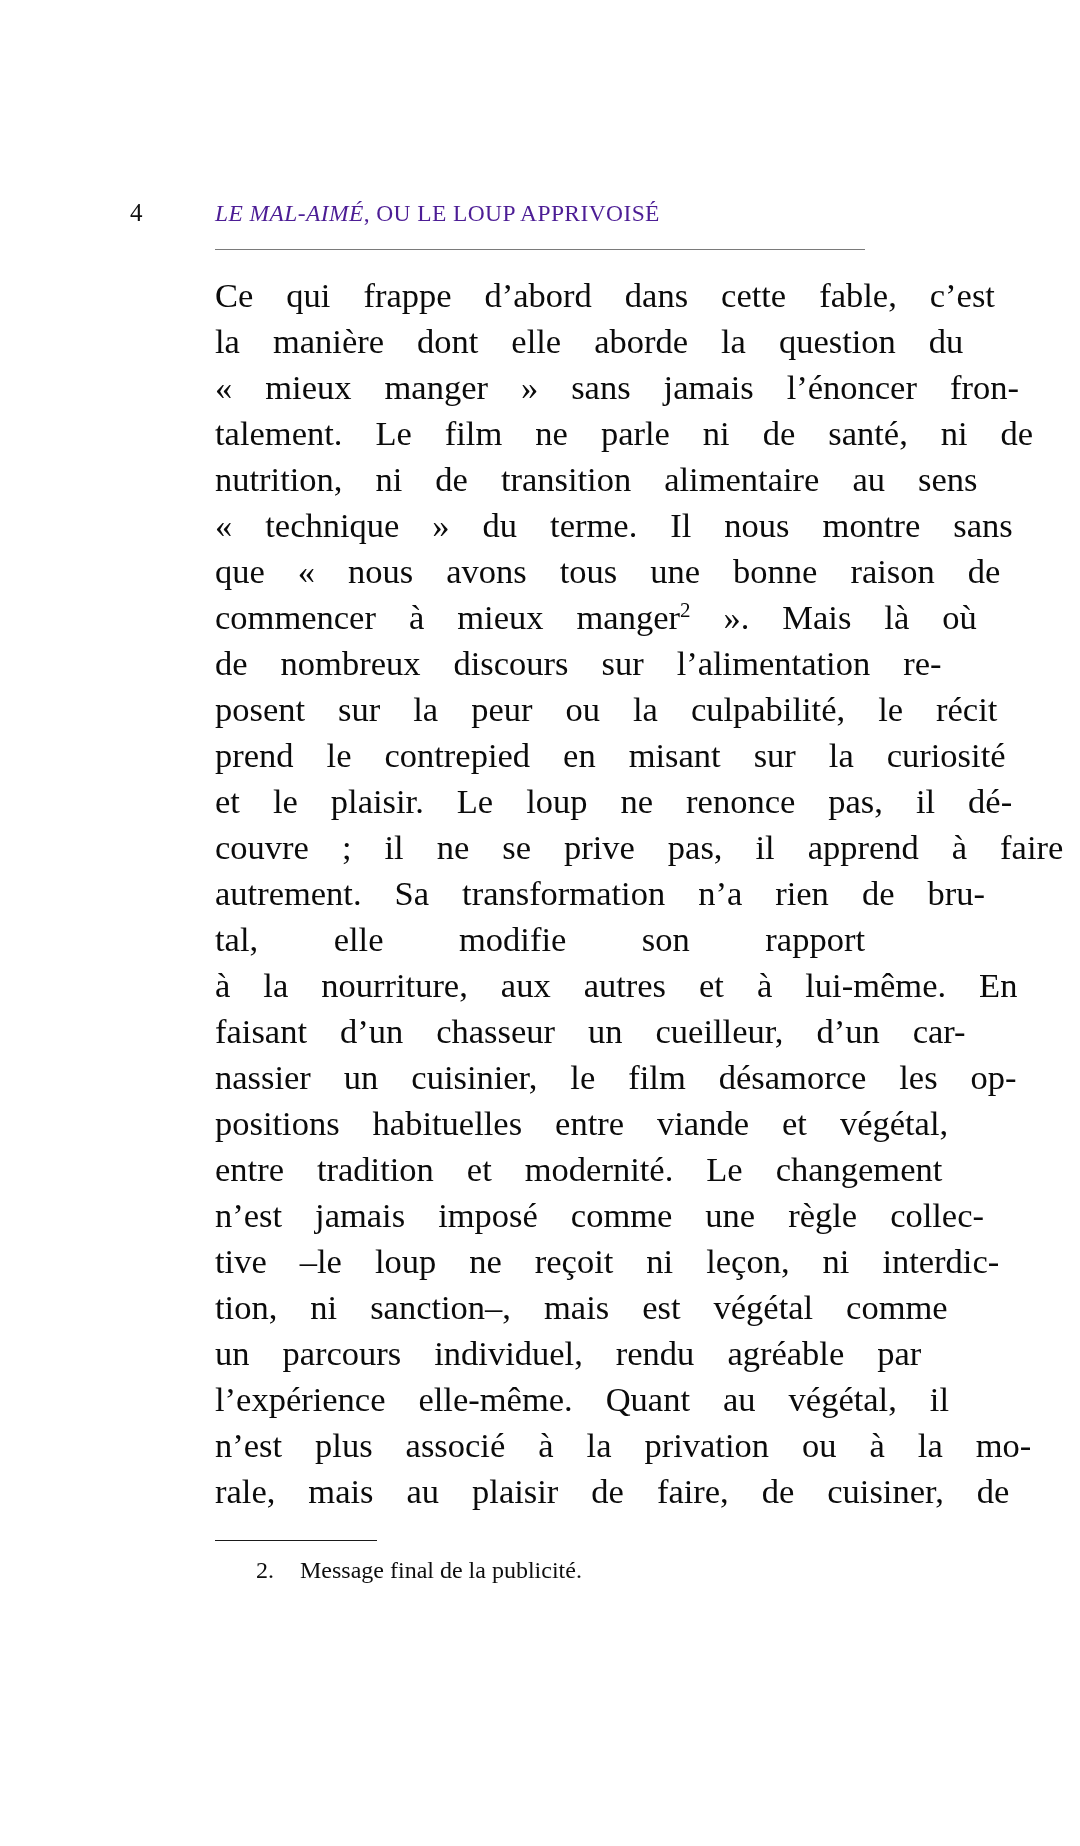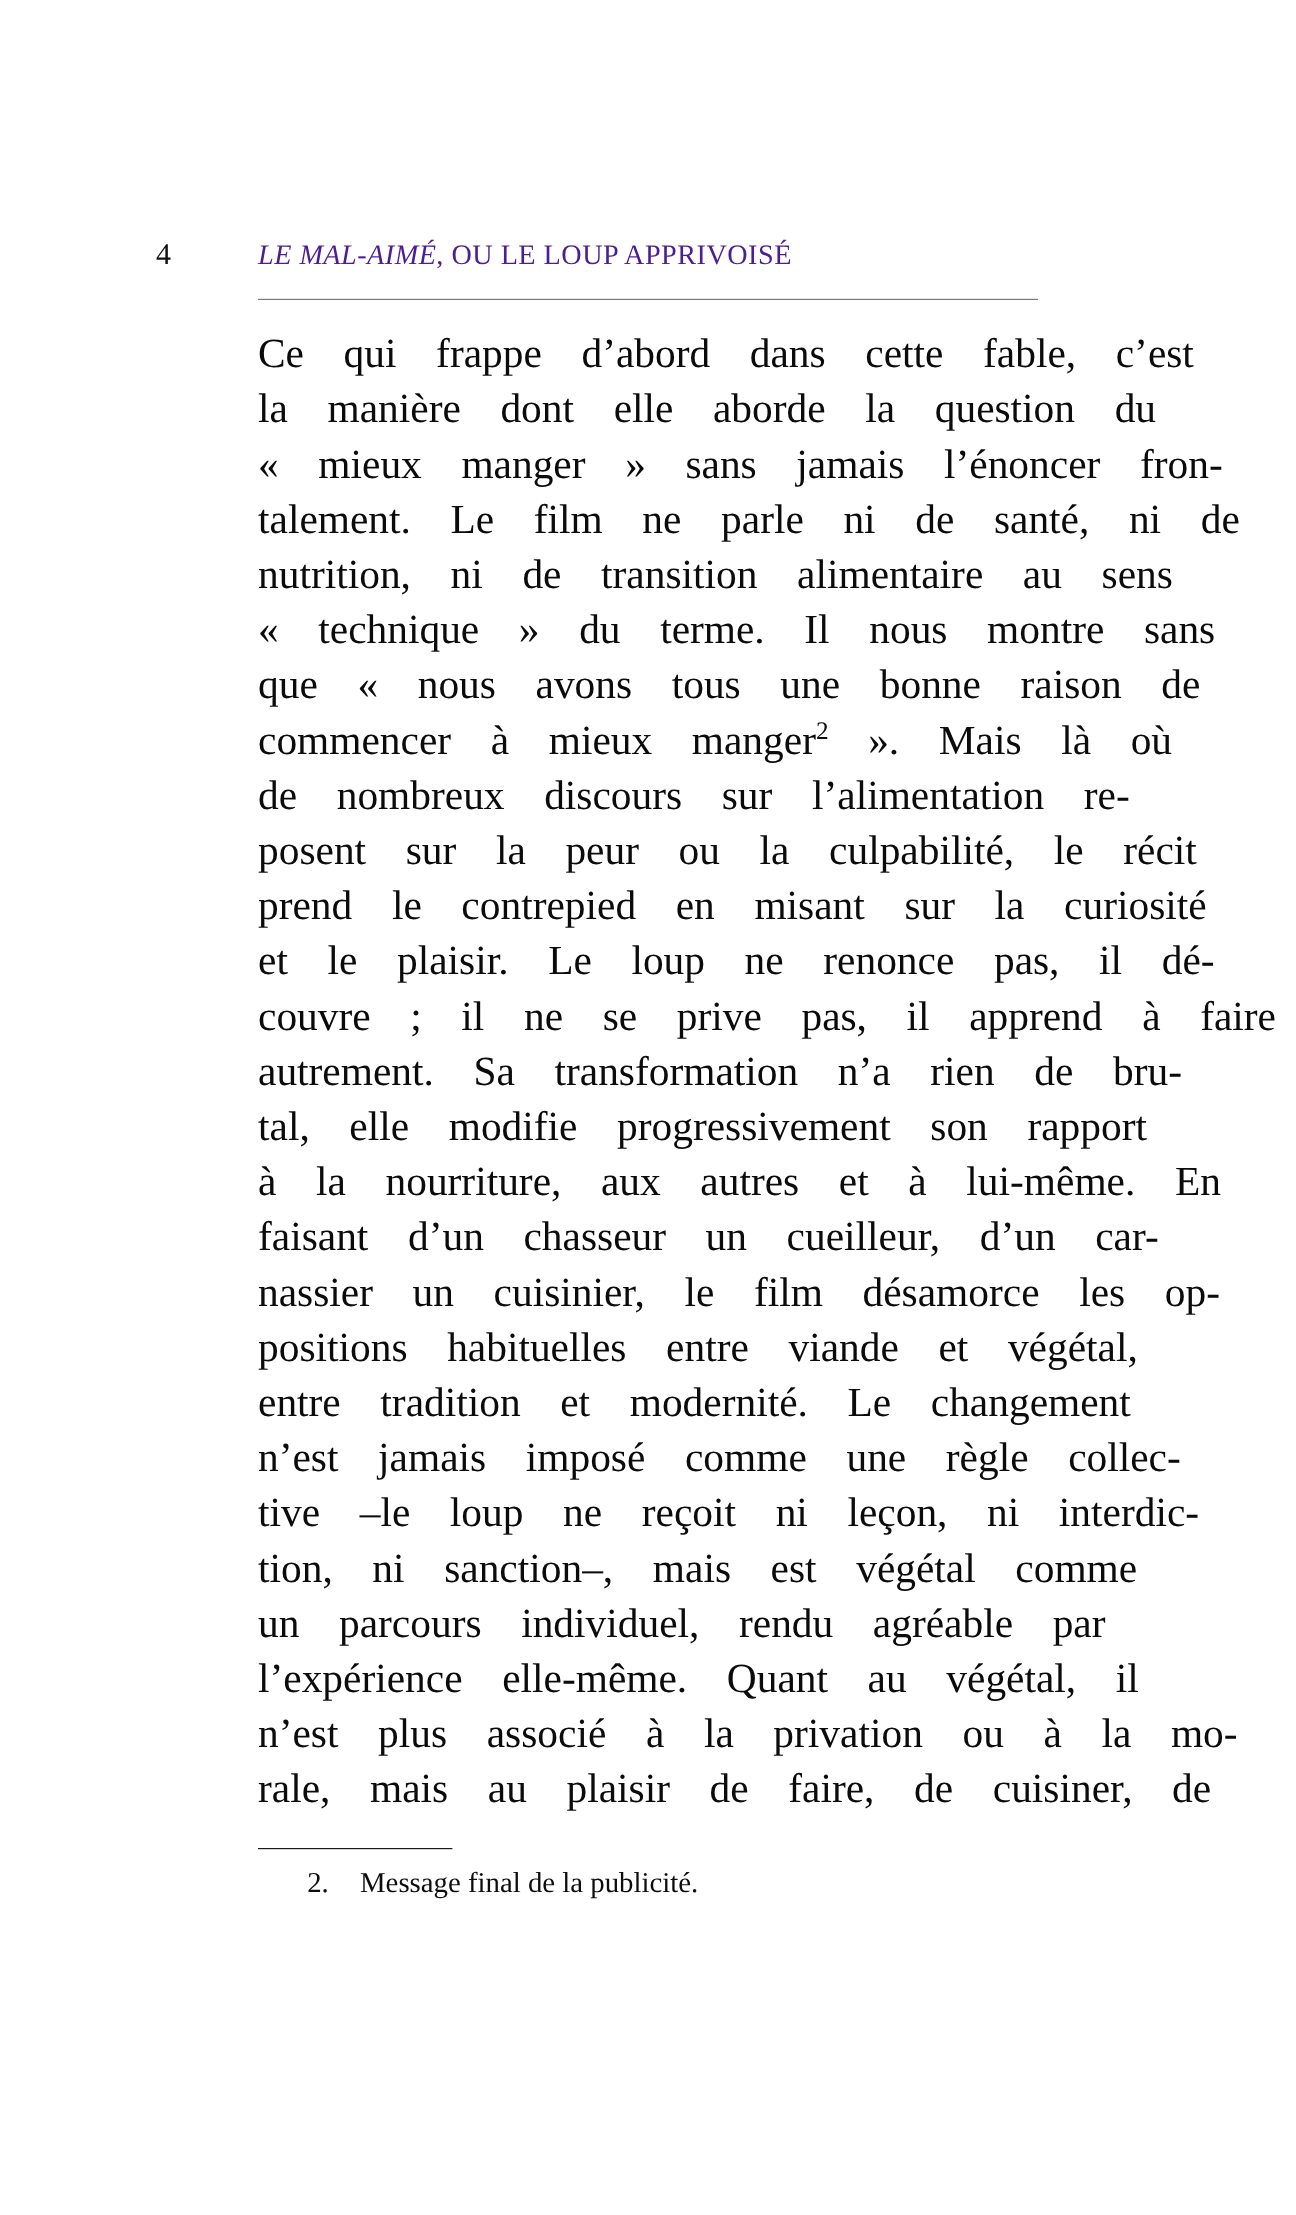--- a/index.html
+++ b/index.html
@@ -280,21 +280,20 @@
         <span class="w">transformation</span>
         <span class="w">n’a</span>
         <span class="w">rien</span>
         <span class="w">de</span>
         <span class="w">bru-</span>
       </div>
       <div class="body-line just">
         <span class="w">tal,</span>
         <span class="w">elle</span>
         <span class="w">modifie</span>
-        <span class="w">progressivement</span>
         <span class="w">son</span>
         <span class="w">rapport</span>
       </div>
       <div class="body-line just">
         <span class="w">à</span>
         <span class="w">la</span>
         <span class="w">nourriture,</span>
         <span class="w">aux</span>
         <span class="w">autres</span>
         <span class="w">et</span>

